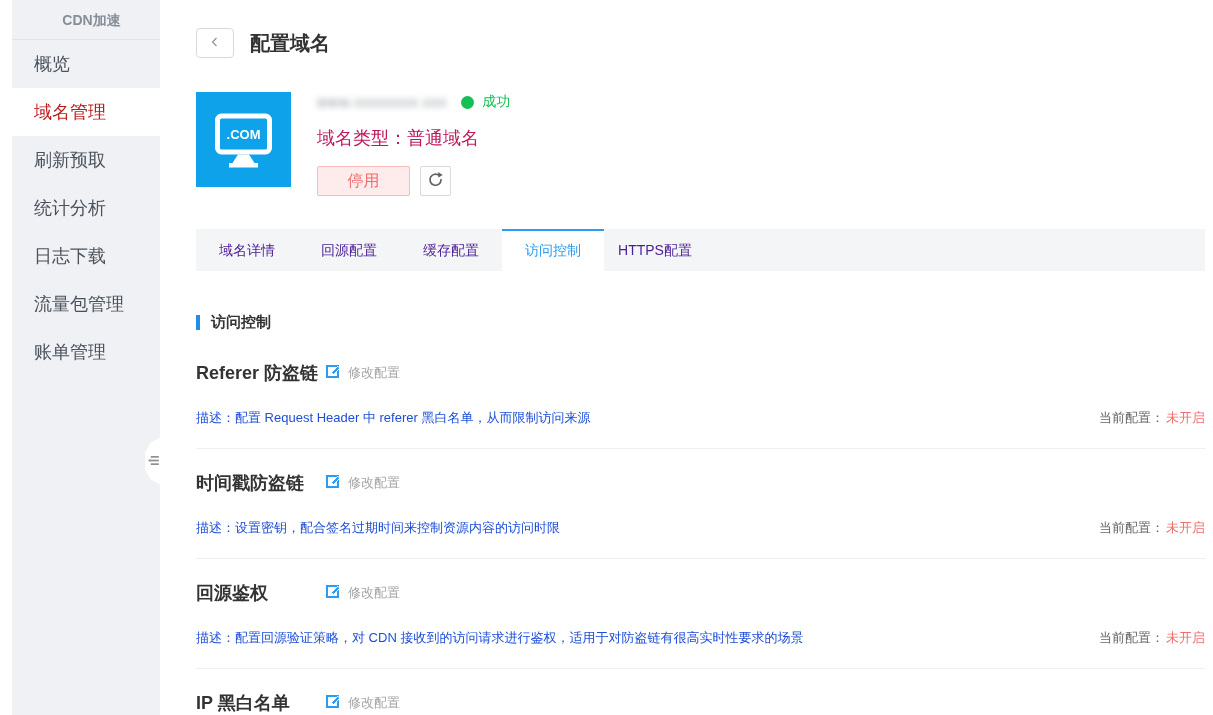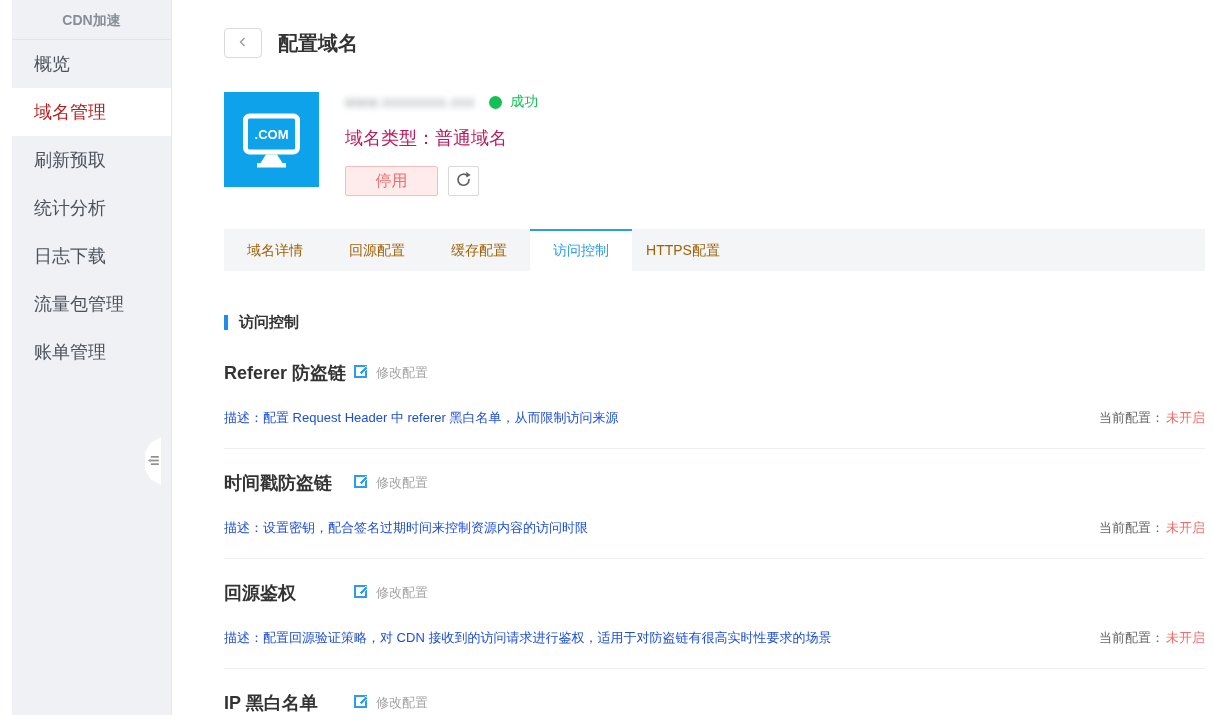--- a/index.html
+++ b/index.html
@@ -10,21 +10,21 @@
   
   .sidebar { position:absolute; left:12px; top:0; bottom:0; width:160px; background:#eff1f4; border-right:1px solid #e3e6ea; }
   .sidebar-title { height:40px; line-height:40px; text-align:center; font-size:14px; font-weight:bold; color:#878e97; border-bottom:1px solid #e0e3e8; }
   .nav-item { height:48px; line-height:48px; padding-left:22px; font-size:18px; color:#4b525b; cursor:pointer; }
   .nav-item.active { background:#fff; color:#b91c1c; }
   .collapse-handle { position:absolute; left:145px; top:437px; width:16px; height:48px; background:#fff; z-index:5;
       clip-path:polygon(100% 0%,100% 100%,35% 88%,0% 68%,0% 32%,35% 12%);
       display:flex; align-items:center; justify-content:center; cursor:pointer; }
 
   
-  .main { position:absolute; left:160px; top:0; right:0; bottom:0; background:#fff; padding:28px 8px 0 36px;margin-left:28px; }
+  .main { position:absolute; left:160px; top:0; right:0; bottom:0; background:#fff; padding:28px 8px 0 36px; }
 
   .page-header { display:flex; align-items:center; gap:16px; }
   .back-btn { width:38px; height:30px; background:#fff; border:1px solid #d9d9d9; border-radius:4px;
       display:flex; align-items:center; justify-content:center; cursor:pointer; }
   .page-title { font-size:20px; font-weight:600; color:#333; }
 
   
   .domain-card { margin-top:34px; display:flex; gap:26px; }
   .domain-icon { width:95px; height:95px; flex:0 0 auto; }
   .domain-info { padding-top:0; }
@@ -34,21 +34,21 @@
   .status-text { margin-left:8px; font-size:14px; color:#14c053; }
   .d-row2 { margin-top:14px; font-size:18px; color:#be185d; }
   .d-row3 { margin-top:16px; display:flex; gap:10px; }
   .stop-btn { width:93px; height:30px; background:#fdeceb; border:1px solid #f5bdbb; border-radius:2px;
       color:#f26d6d; font-size:16px; cursor:pointer; font-family:inherit; }
   .refresh-btn { width:31px; height:30px; background:#fff; border:1px solid #d9d9d9; border-radius:2px;
       display:flex; align-items:center; justify-content:center; cursor:pointer; }
 
   
   .tabbar { margin-top:33px; display:flex; background:#f3f5f7; height:42px; }
-  .tab { width:102px; text-align:center; line-height:42px; font-size:14px; color:#a16207; cursor:pointer; }
+  .tab { width:102px; text-align:center; line-height:42px; font-size:14px; color:#4c1d95; cursor:pointer; }
   .tab.active { background:#fff; border-top:2px solid #2b9cf0; line-height:38px; color:#2b9cf0; }
 
   
   .section-header { margin-top:42px; display:flex; align-items:center; }
   .section-bar { width:4px; height:15px; background:#1f8deb; margin-right:11px; }
   .section-title { font-size:15px; font-weight:bold; color:#333; }
 
   .config-item { padding-top:22px; }
   .config-item.first { padding-top:29px; }
   .title-row { display:flex; align-items:center; }

